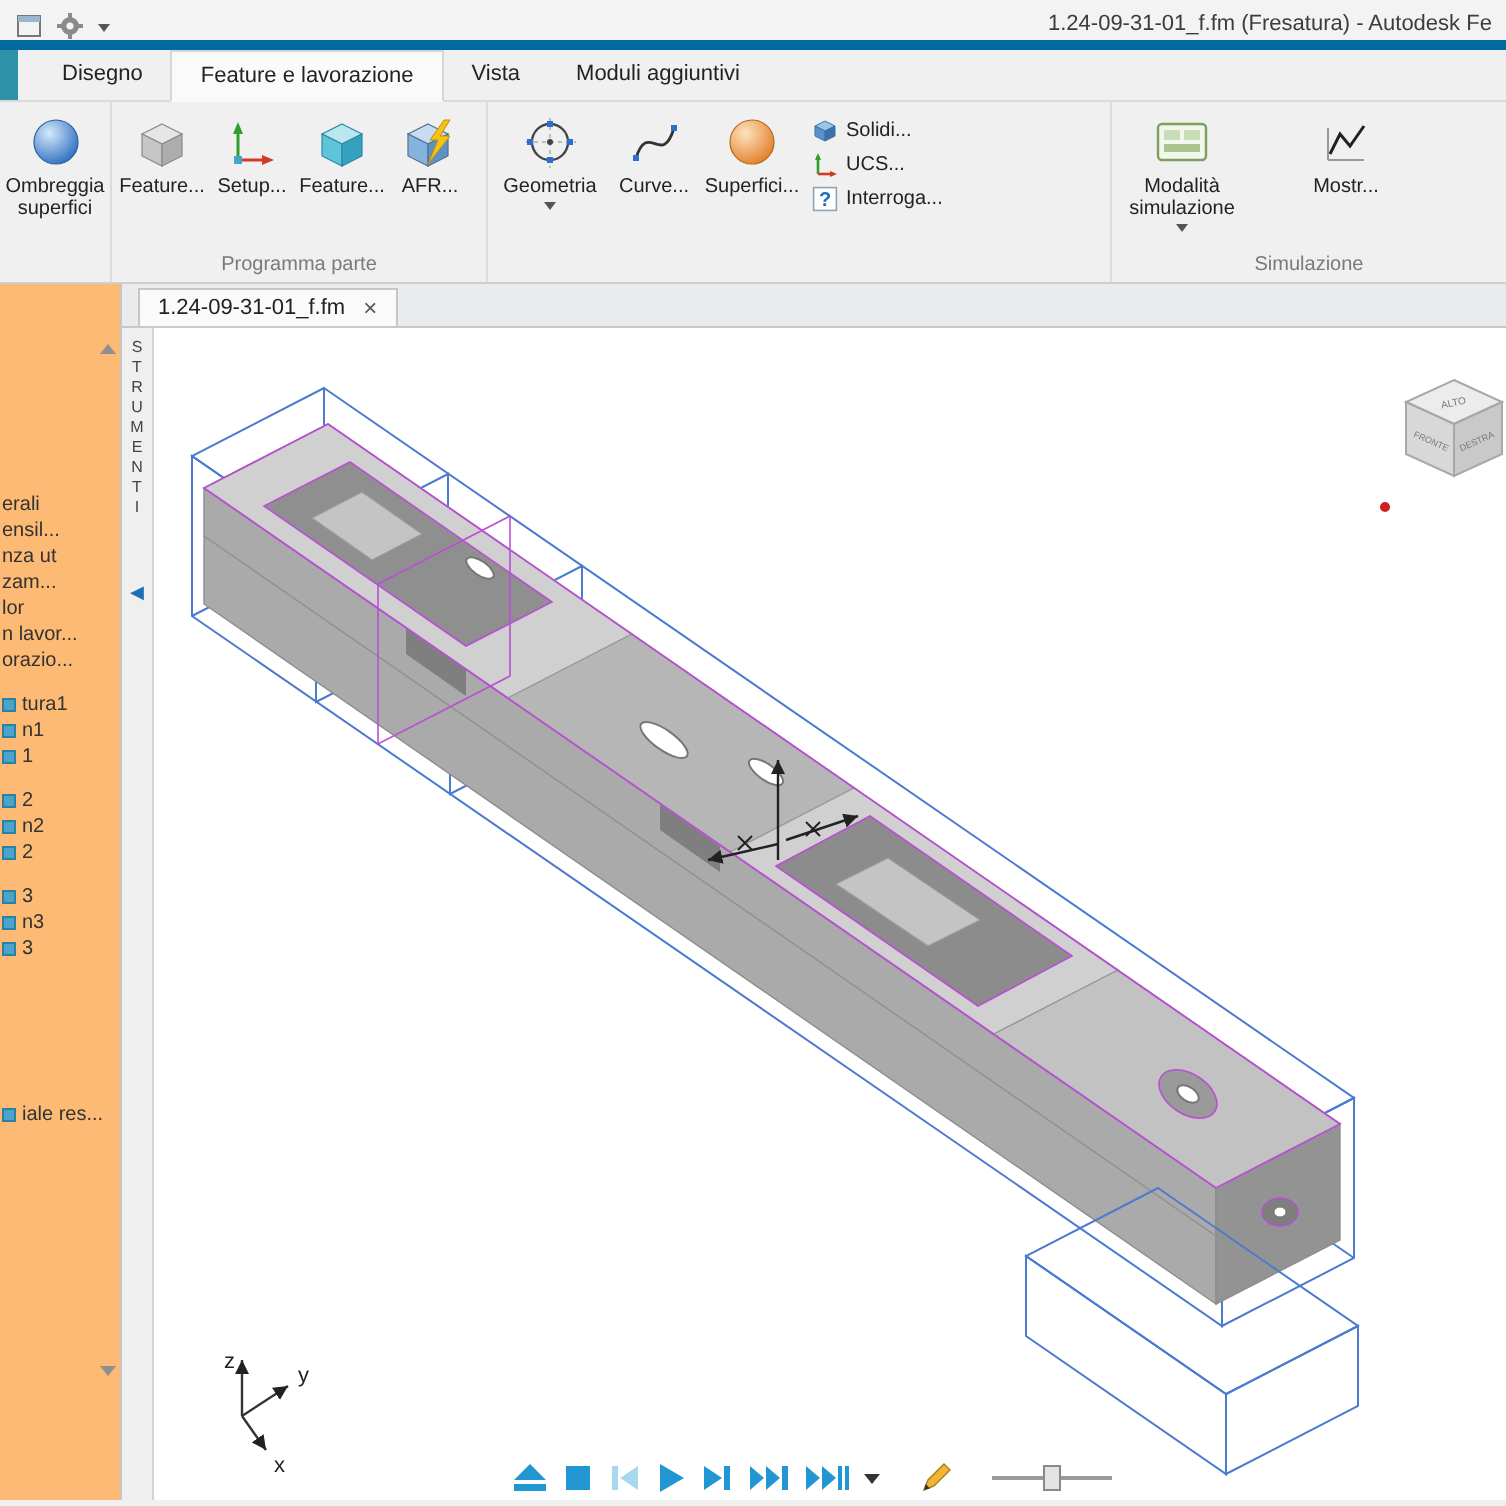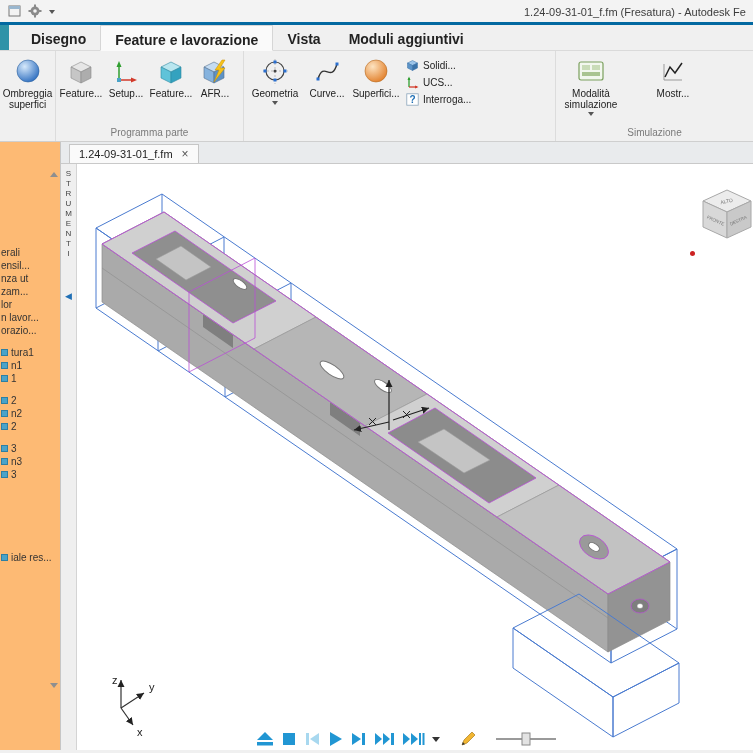--- a/index.html
+++ b/index.html
@@ -1,28 +1,28 @@
 <!DOCTYPE html>
 <html><head>
 <meta charset="utf-8">
 <style>
   html,body{margin:0;padding:0;width:753px;height:753px;overflow:hidden;
     font-family:"Liberation Sans",sans-serif;background:#f0f0f0;color:#222;}
   *{box-sizing:border-box;}
 
   
-  .titlebar{height:25px;background:#f3f3f3;border-bottom:3px solid #0369a1;position:relative;
-    display:flex;align-items:center;}
+  .titlebar{height:25px;background:#f3f3f3;border-bottom:5px solid #0369a1;position:relative;
+    display:flex;align-items:flex-end;}
   .qat{display:flex;align-items:center;gap:7px;padding-left:8px;}
   .title-text{position:absolute;left:524px;top:6px;font-size:11px;color:#3c3c3c;white-space:nowrap;}
 
   
   .tabs{height:26px;background:#f0f0f0;border-bottom:1px solid #dadada;display:flex;align-items:stretch;}
   .tab-stub{width:9px;background:#2e93a8;margin-right:8px;}
-  .tab{font-size:14px;color:#222;padding:6px 14px 0;cursor:default;font-weight:bold;}
+  .tab{font-size:11px;color:#222;padding:6px 14px 0;cursor:default;}
   .tab.active{background:#fafafa;border:1px solid #d6d6d6;border-bottom:1px solid #fafafa;margin-bottom:-1px;}
 
   
   .ribbon{height:91px;background:#f0f0f0;border-bottom:1px solid #cfcfcf;display:flex;overflow:hidden;}
   .rgroup{display:flex;flex-direction:column;border-right:1px solid #dcdcdc;}
   .rgroup-items{flex:1;display:flex;align-items:flex-start;padding:3px 2px 0;}
   .rgroup-label{font-size:10px;color:#7a7a7a;text-align:center;padding:1px 2px 3px;white-space:nowrap;}
   .rbtn{display:flex;flex-direction:column;align-items:center;font-size:10px;color:#222;
     text-align:center;line-height:1.12;padding-top:1px;}
   .rbtn .ricon{height:33px;display:flex;align-items:center;justify-content:center;}

